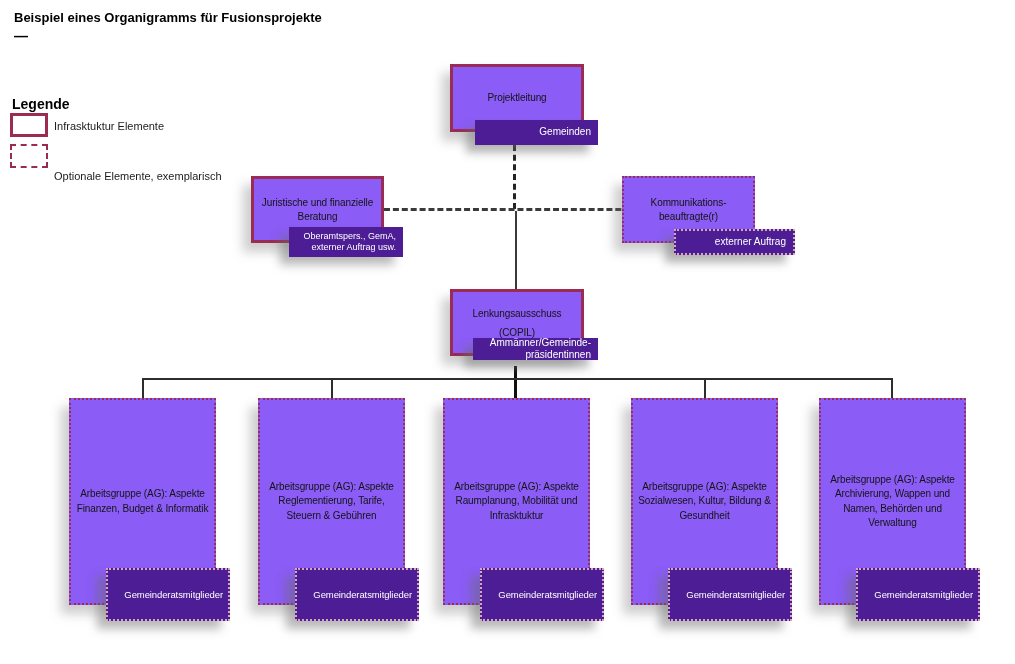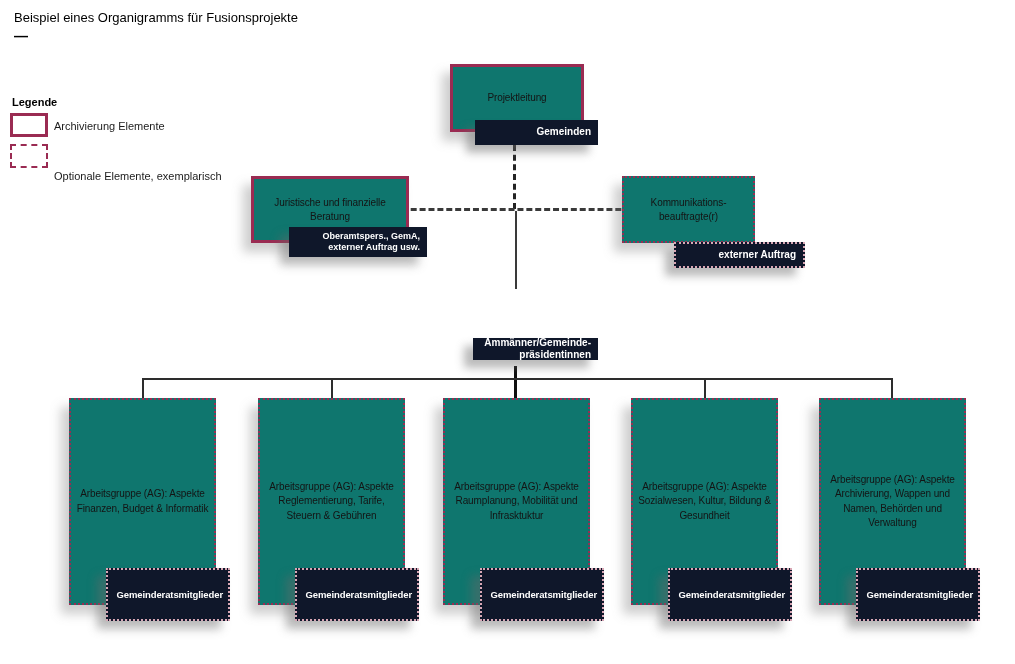--- a/index.html
+++ b/index.html
@@ -1,86 +1,86 @@
 <!DOCTYPE html>
 <html><head>
 <meta charset="utf-8">
 <style>
   html,body{margin:0;padding:0;background:#ffffff;}
   .canvas{
     position:relative;width:1015px;height:664px;background:#ffffff;overflow:hidden;
     font-family:"Liberation Sans",sans-serif;color:#1b1b1b;
   }
-  .page-title{position:absolute;left:14px;top:10px;font-size:13px;font-weight:normal;color:#000;}
+  .page-title{position:absolute;left:14px;top:10px;font-size:13px;font-weight:bold;color:#000;}
   .title-dash{position:absolute;left:14px;top:28px;font-size:14px;font-weight:bold;color:#000;}
 
   
-  .legend-heading{position:absolute;left:12px;top:96px;font-size:11px;font-weight:bold;color:#000;}
+  .legend-heading{position:absolute;left:12px;top:96px;font-size:14px;font-weight:bold;color:#000;}
   .legend-swatch{position:absolute;left:10px;width:38px;height:24px;background:#fff;box-sizing:border-box;}
   .legend-swatch.solid{top:113px;border:3px solid #9a2b52;}
   .legend-swatch.dashed{top:144px;border:2px dashed #9a2b52;}
   .legend-label{position:absolute;left:54px;font-size:11px;color:#1b1b1b;}
   .legend-label.l1{top:120px;}
   .legend-label.l2{top:150px;margin-top:20px;}
 
   
   .line{position:absolute;}
   .v-dash{left:513px;top:145px;height:64px;width:0;border-left:3px dashed #242424;}
   .h-dash{left:384px;top:208px;width:264px;height:0;border-top:3px dashed #3a3a3a;}
   .v-solid{left:515px;top:211px;height:78px;width:0;border-left:2px solid #3a3a3a;}
   .v-thick{left:514px;top:366px;height:32px;width:0;border-left:3px solid #101010;}
   .bus{left:142px;top:378px;width:751px;height:0;border-top:2px solid #2d2d2d;}
   .drop{top:379px;height:19px;width:0;border-left:2px solid #2d2d2d;}
   .drop.d1{left:142px;} .drop.d2{left:331px;} .drop.d4{left:704px;} .drop.d5{left:891px;}
 
   
   .node{
-    position:absolute;background:#0f766e;border:3px solid #9a2b52;box-sizing:border-box;
+    position:absolute;background:#8b5cf6;border:3px solid #9a2b52;box-sizing:border-box;
     display:flex;align-items:center;justify-content:center;text-align:center;
     font-size:10px;letter-spacing:-0.1px;line-height:1.4;color:#141414;
     white-space:pre-line;padding:2px;
     box-shadow:-8px 9px 10px rgba(115,115,115,0.35);
   }
   .node.optional{border:2px dotted #9a2b52;}
   .n-projekt{left:450px;top:64px;width:134px;height:68px;}
-  .n-beratung{left:251px;top:176px;width:158px;height:67px;}
+  .n-beratung{left:251px;top:176px;width:133px;height:67px;}
   .n-komm{left:622px;top:176px;width:133px;height:67px;}
   .n-lenkung{left:450px;top:289px;width:134px;height:67px;line-height:1.9;}
   .wg{top:398px;width:147px;height:207px;line-height:1.45;}
   .wg.w1{left:69px;} .wg.w2{left:258px;} .wg.w3{left:443px;} .wg.w4{left:631px;} .wg.w5{left:819px;}
 
   
   .badge{
-    position:absolute;background:#0f172a;color:#ffffff;font-weight:bold;box-sizing:border-box;
+    position:absolute;background:#4c1d95;color:#ffffff;font-weight:normal;box-sizing:border-box;
     display:flex;align-items:center;justify-content:flex-end;text-align:right;
     font-size:10px;line-height:1.25;padding:2px 7px;white-space:pre-line;
     box-shadow:-9px 8px 9px rgba(105,105,105,0.45);
   }
   .badge.optional{border:2px dotted #d8a7b5;}
   .b-projekt{left:475px;top:120px;width:123px;height:25px;}
-  .b-beratung{left:289px;top:227px;width:138px;height:30px;font-size:9px;}
-  .b-komm{left:674px;top:242px;width:131px;height:26px;padding-left:36px;}
+  .b-beratung{left:289px;top:227px;width:114px;height:30px;font-size:9px;}
+  .b-komm{left:674px;top:229px;width:121px;height:26px;padding-left:36px;}
   .b-lenkung{left:473px;top:338px;width:125px;height:22px;}
   .wg-badge{top:568px;width:124px;height:53px;font-size:9.5px;letter-spacing:-0.1px;padding:2px 5px;}
   .wg-badge.w1{left:106px;} .wg-badge.w2{left:295px;} .wg-badge.w3{left:480px;} .wg-badge.w4{left:668px;} .wg-badge.w5{left:856px;}
 
   
   .footer{position:absolute;left:14px;top:630px;font-size:10.5px;line-height:1.45;color:#1b1b1b;}
 </style>
 </head>
 <body>
 
 <div class="canvas">
 
   <div class="page-title">Beispiel eines Organigramms für Fusionsprojekte</div>
   <div class="title-dash">—</div>
 
   <div class="legend-heading">Legende</div>
   <div class="legend-swatch solid"></div>
-  <div class="legend-label l1">Archivierung Elemente</div>
+  <div class="legend-label l1">Infrasktuktur Elemente</div>
   <div class="legend-swatch dashed"></div>
   <div class="legend-label l2">Optionale Elemente, exemplarisch</div>
 
   <div class="line v-dash"></div>
   <div class="line h-dash"></div>
   <div class="line v-solid"></div>
   <div class="line v-thick"></div>
   <div class="line bus"></div>
   <div class="line drop d1"></div>
   <div class="line drop d2"></div>
@@ -92,20 +92,22 @@
 
   <div class="node n-beratung">Juristische und finanzielle
 Beratung</div>
   <div class="badge b-beratung">Oberamtspers., GemA,
 externer Auftrag usw.</div>
 
   <div class="node optional n-komm">Kommunikations-
 beauftragte(r)</div>
   <div class="badge optional b-komm">externer Auftrag</div>
 
+  <div class="node n-lenkung">Lenkungsausschuss
+(COPIL)</div>
   <div class="badge b-lenkung">Ammänner/Gemeinde-
 präsidentinnen</div>
 
   <div class="node optional wg w1">Arbeitsgruppe (AG): Aspekte
 Finanzen, Budget &amp; Informatik</div>
   <div class="badge optional wg-badge w1">Gemeinderatsmitglieder</div>
 
   <div class="node optional wg w2">Arbeitsgruppe (AG): Aspekte
 Reglementierung, Tarife,
 Steuern &amp; Gebühren</div>

